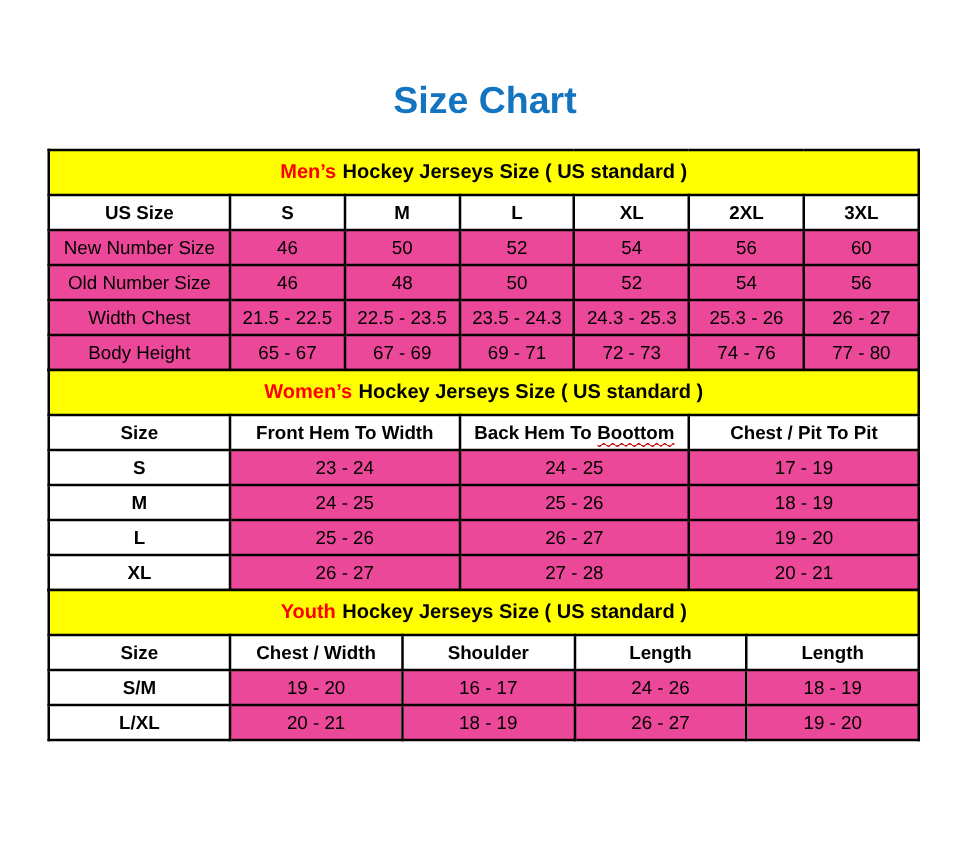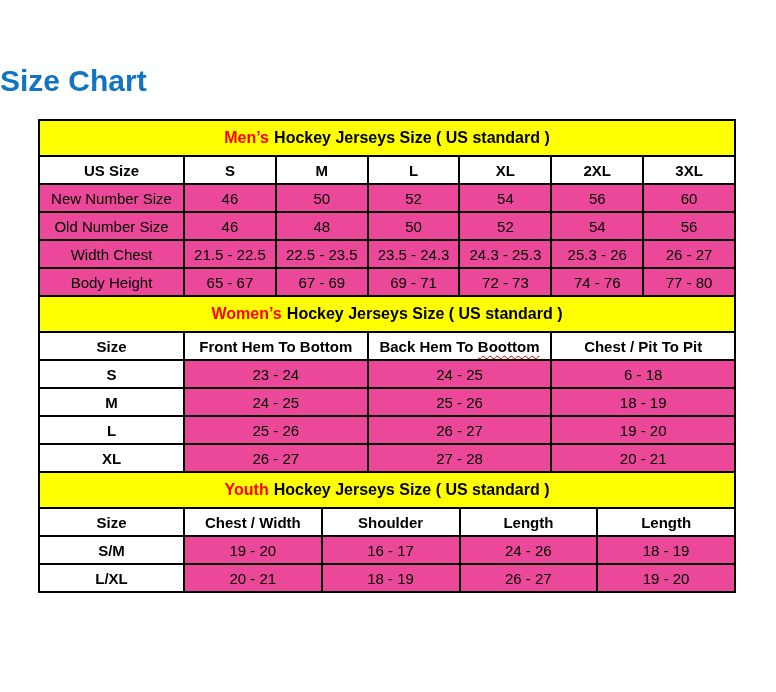--- a/index.html
+++ b/index.html
@@ -11,20 +11,21 @@
   .page {
     position: relative;
     width: 776px;
     height: 692px;
     background: #ffffff;
     overflow: hidden;
   }
   .page-title {
     margin: 0;
     padding-top: 64px;
+    text-align: center;
     font-size: 30px;
     font-weight: bold;
     color: #1375c0;
     letter-spacing: 0px;
   }
   .chart-wrap {
     margin: 21px 0 0 38px;
     width: 762px;
   }
   table.sc-table {
@@ -164,29 +165,29 @@
           <col>
       </colgroup>
       <tbody>
         <tr class="band-row">
           <td colspan="4">
             <span class="band-accent">Women’s</span><span>Hockey Jerseys Size ( US standard )</span>
           </td>
         </tr>
         <tr class="head-row">
           <th>Size</th>
-          <th>Front Hem To Bottom</th>
+          <th>Front Hem To Width</th>
           <th><span>Back Hem To</span><span class="wavy-word">Boottom</span></th>
           <th>Chest / Pit To Pit</th>
         </tr>
         <tr>
           <td class="lbl-bold">S</td>
           <td class="val">23 - 24</td>
           <td class="val">24 - 25</td>
-          <td class="val">6 - 18</td>
+          <td class="val">17 - 19</td>
         </tr>
         <tr>
           <td class="lbl-bold">M</td>
           <td class="val">24 - 25</td>
           <td class="val">25 - 26</td>
           <td class="val">18 - 19</td>
         </tr>
         <tr>
           <td class="lbl-bold">L</td>
           <td class="val">25 - 26</td>

